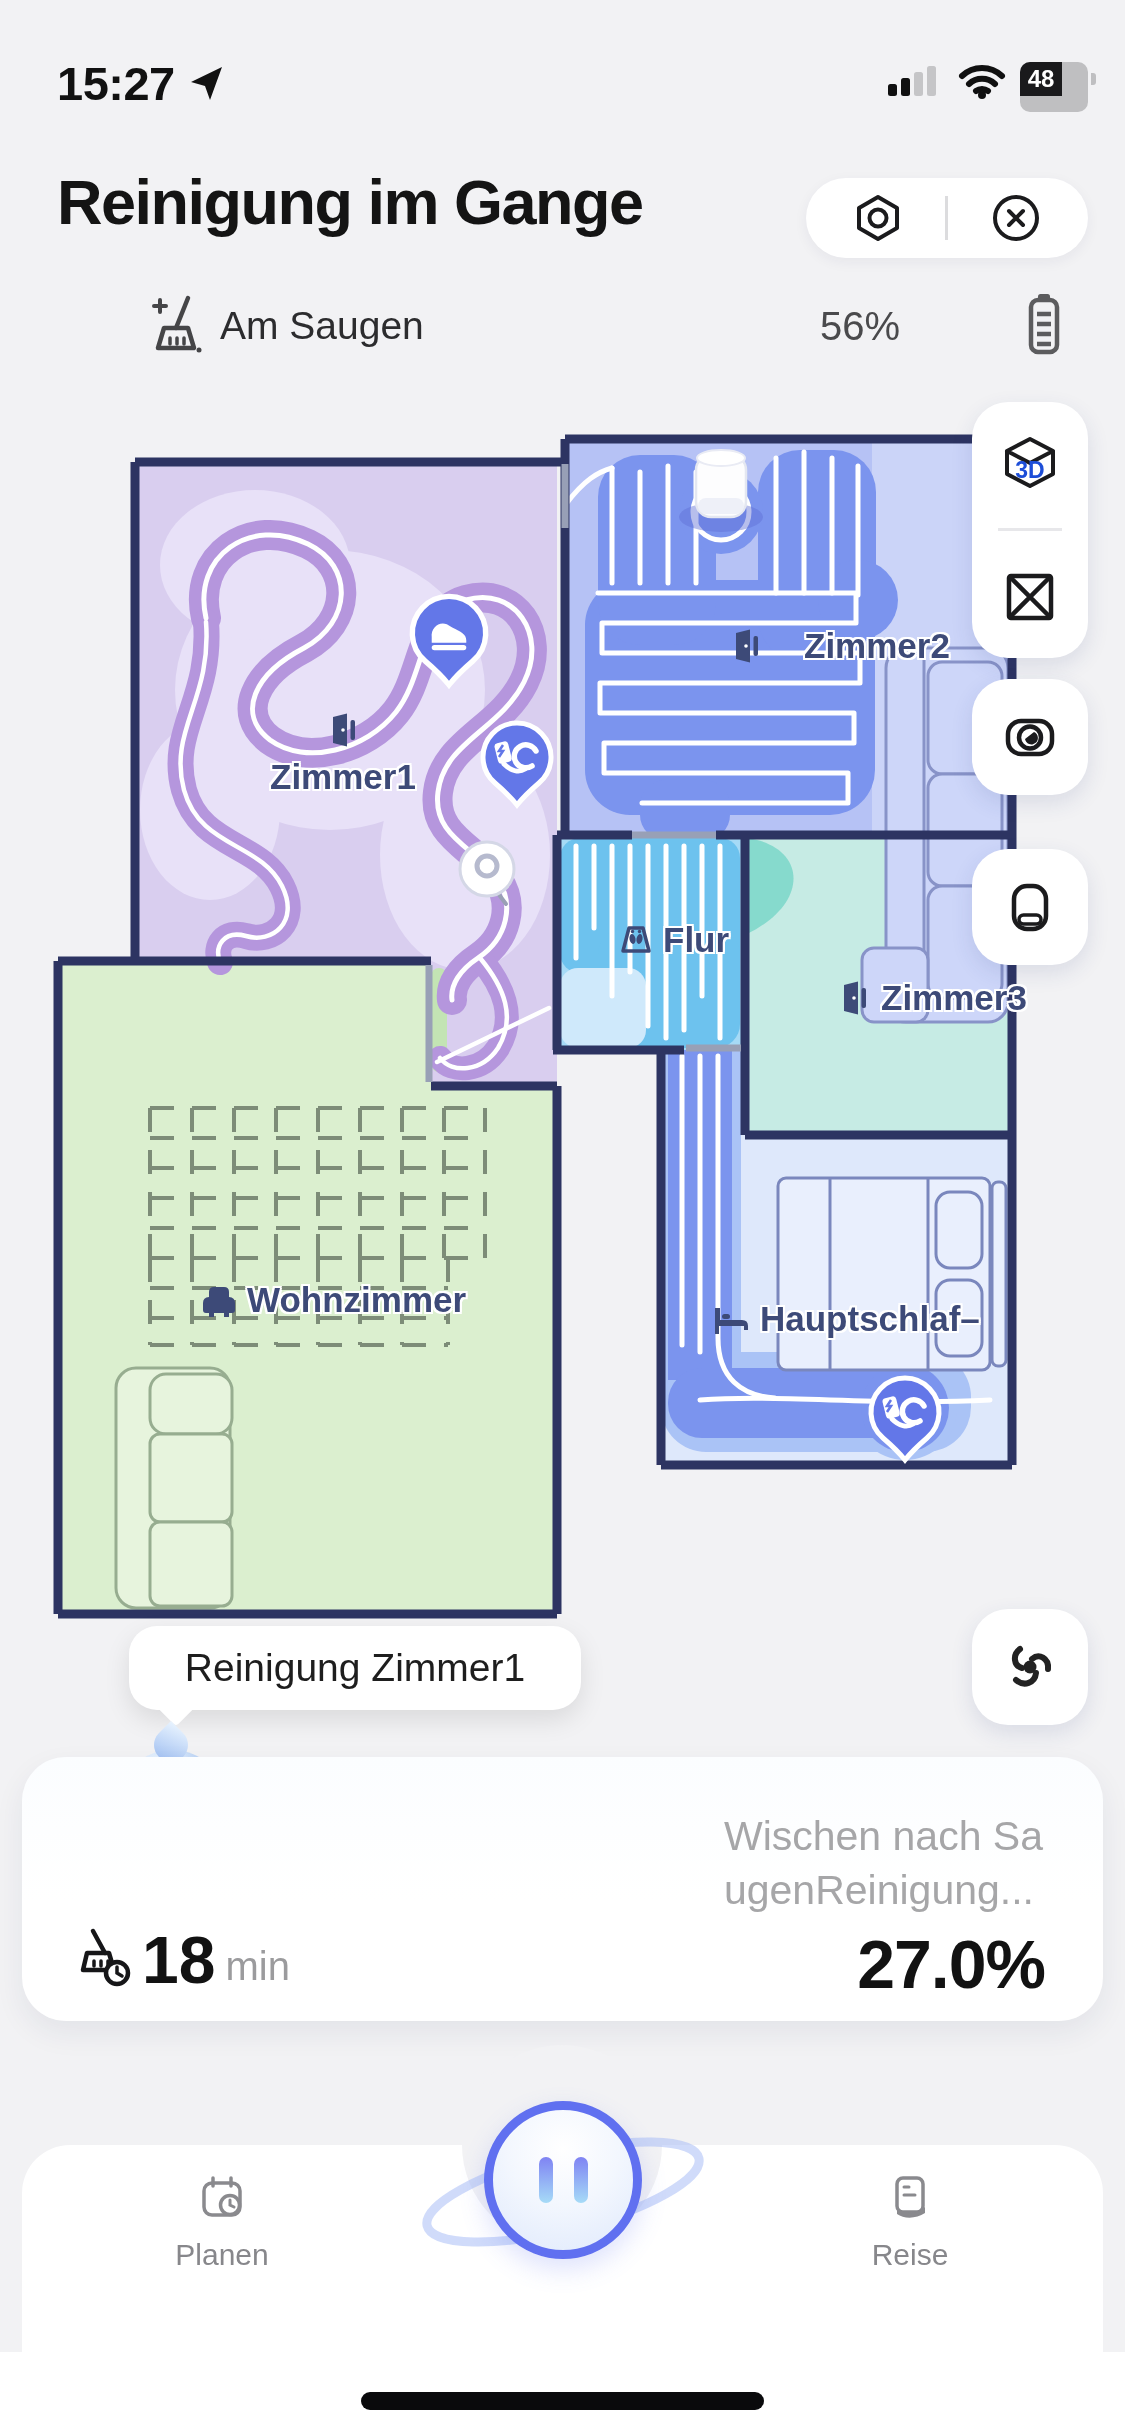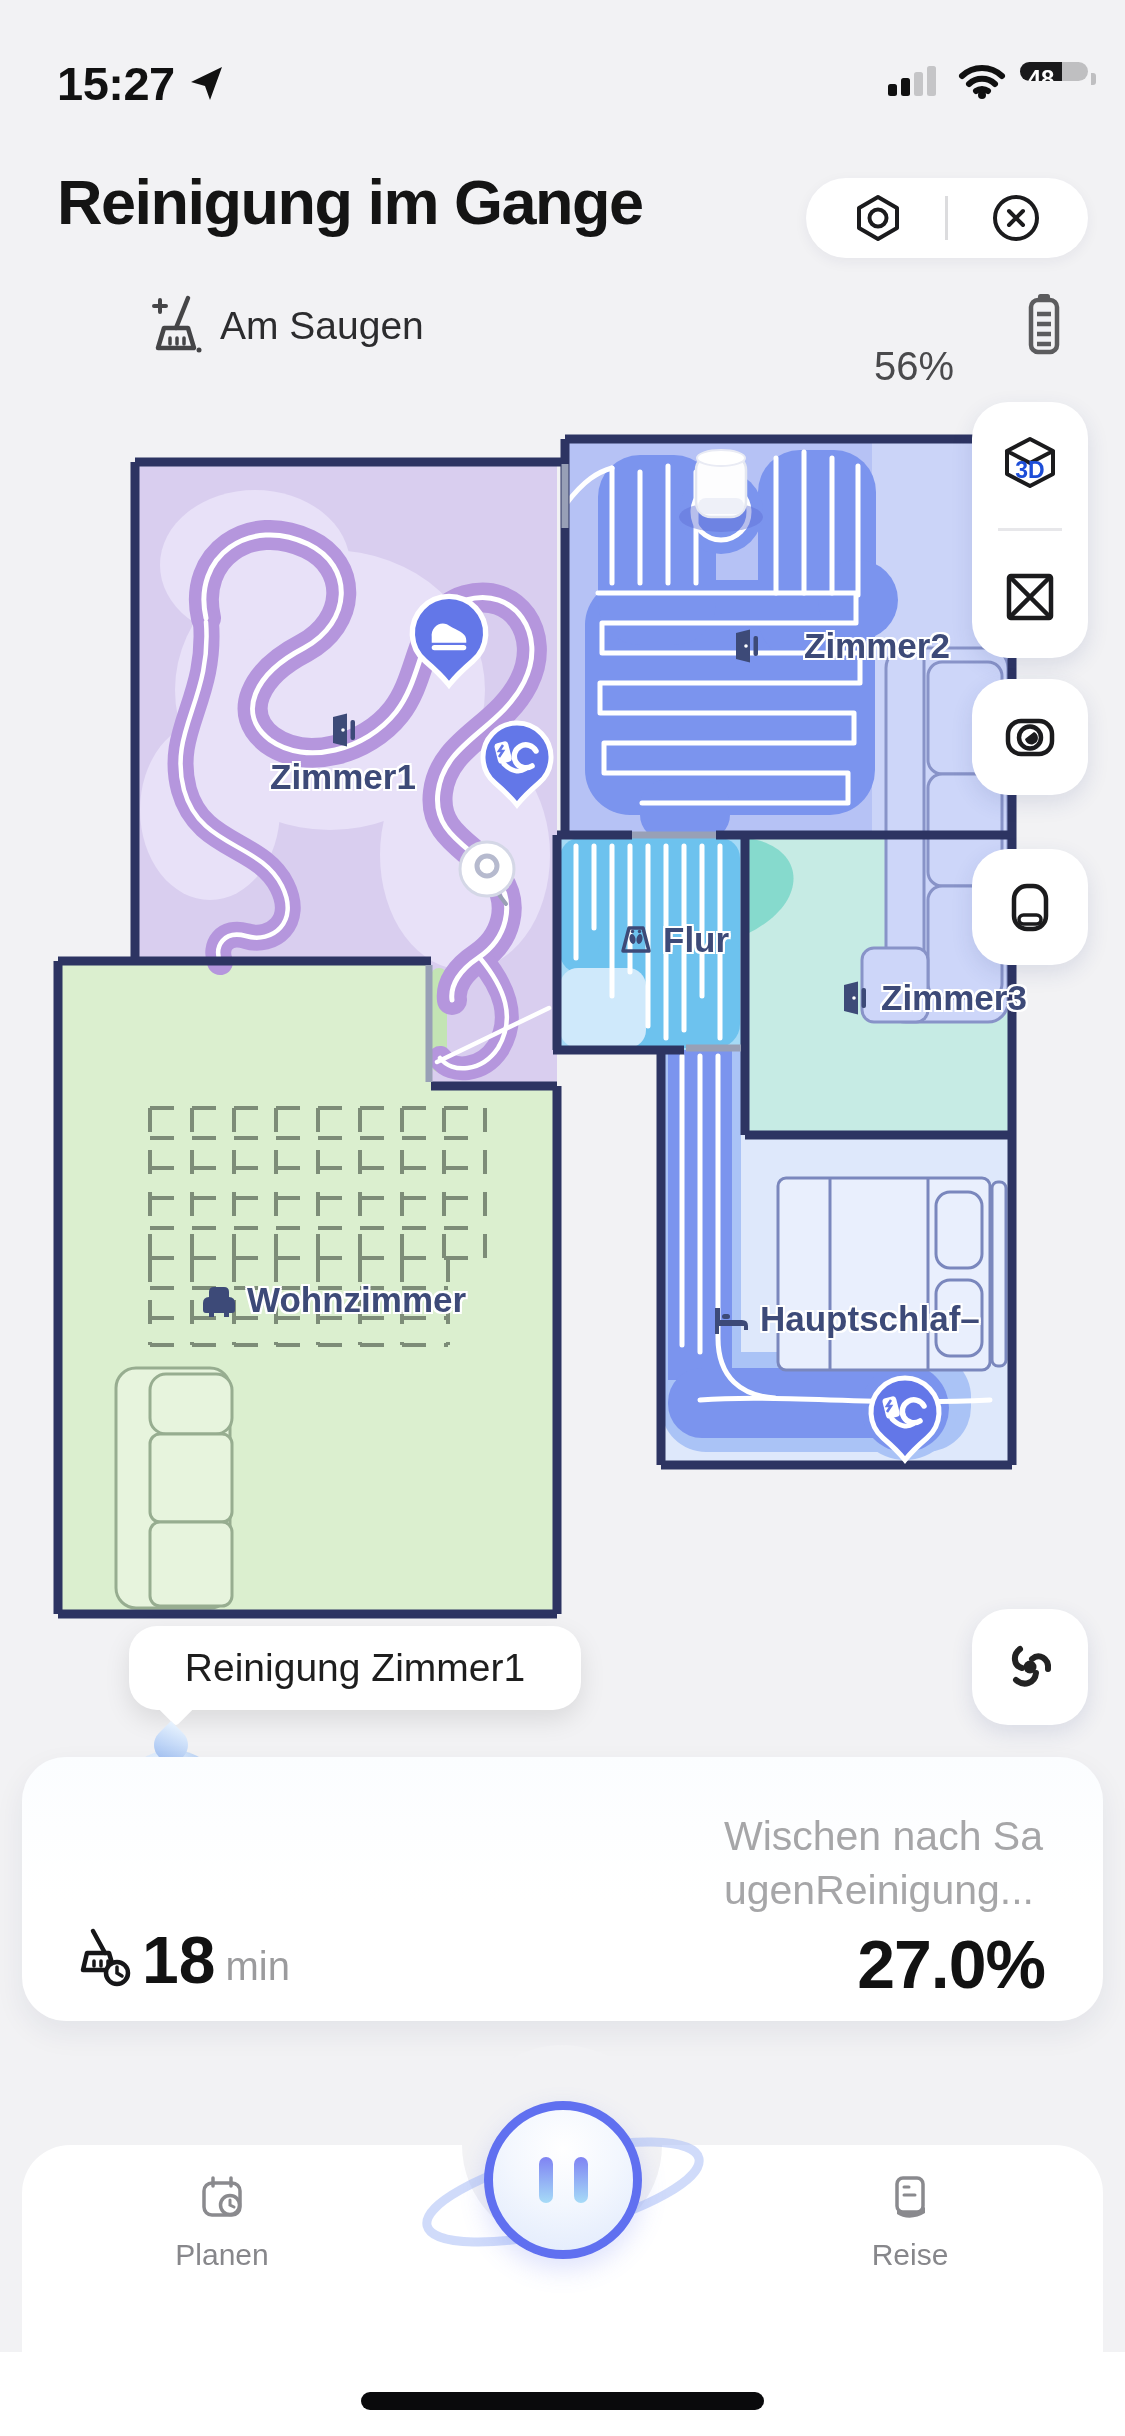--- a/index.html
+++ b/index.html
@@ -11,21 +11,21 @@
   .sb-time{left:57px;top:56px;font-size:47px;font-weight:700;color:#111;letter-spacing:-.5px;}
 
   
   .title{left:57px;top:166px;font-size:63px;font-weight:700;color:#141414;letter-spacing:-1.5px;}
   .hdr-pill{left:806px;top:178px;width:282px;height:80px;background:#fff;border-radius:40px;box-shadow:0 4px 14px rgba(30,40,90,.06);}
   .hdr-div{left:139px;top:18px;width:3px;height:44px;background:#dcdcde;position:absolute;}
   .hdr-btn{position:absolute;top:14px;width:52px;height:52px;cursor:pointer;}
 
   
   .act-label{left:220px;top:304px;font-size:39px;font-weight:500;color:#2c2c2e;}
-  .batt-label{left:820px;top:304px;width:188px;text-align:center;font-size:40px;font-weight:500;color:#4a4a4c;margin-top:40px;}
+  .batt-label{left:820px;top:304px;width:188px;text-align:left;font-size:40px;font-weight:500;color:#4a4a4c;}
 
   
   .room-label{display:flex;align-items:center;gap:9px;font-size:35px;font-weight:700;color:#3d4a78;
     text-shadow:-2px 0 #fff,2px 0 #fff,0 -2px #fff,0 2px #fff,-2px -2px #fff,2px 2px #fff,-2px 2px #fff,2px -2px #fff;}
   .map-pill{background:#fff;border-radius:36px;box-shadow:0 8px 22px rgba(40,60,120,.12);display:flex;flex-direction:column;align-items:center;justify-content:space-around;cursor:pointer;}
   .sq-btn{width:116px;height:116px;background:#fff;border-radius:36px;box-shadow:0 8px 22px rgba(40,60,120,.12);display:flex;align-items:center;justify-content:center;cursor:pointer;}
   .pill-sep{width:64px;height:3px;background:#e7e7ea;}
   .cube-wrap{position:relative;width:58px;height:58px;}
   .cube-label{position:absolute;left:0;right:0;top:23px;text-align:center;font-size:23px;font-weight:700;color:#1d4ed8;}
 
@@ -75,21 +75,21 @@
     <rect x="15" y="14" width="9" height="18" rx="2.5" fill="#101010"></rect>
     <rect x="28" y="8" width="9" height="24" rx="2.5" fill="#c5c5c7"></rect>
     <rect x="41" y="2" width="9" height="30" rx="2.5" fill="#c5c5c7"></rect>
   </svg>
   <svg class="abs" style="left:958px;top:62px" width="48" height="38" viewBox="0 0 48 38">
     <path d="M4,14 A29,29 0 0 1 44,14" stroke="#101010" stroke-width="6" fill="none" stroke-linecap="round"></path>
     <path d="M11,22 A19,19 0 0 1 37,22" stroke="#101010" stroke-width="6" fill="none" stroke-linecap="round"></path>
     <path d="M18,29 A10,10 0 0 1 30,29" stroke="#101010" stroke-width="6" fill="none" stroke-linecap="round"></path>
     <circle cx="24" cy="33" r="4" fill="#101010"></circle>
   </svg>
-  <div class="abs" style="left:1020px;top:62px;width:68px;height:19px;border-radius:10px;background:#bfbfc1;overflow:hidden;">
+  <div class="abs" style="left:1020px;top:62px;width:68px;height:50px;border-radius:10px;background:#bfbfc1;overflow:hidden;">
     <div style="position:absolute;left:0;top:0;width:42px;height:34px;background:#1a1a1c;color:#fff;font-size:24px;font-weight:700;text-align:center;line-height:34px;">48</div>
   </div>
   <div class="abs" style="left:1091px;top:73px;width:5px;height:12px;border-radius:0 3px 3px 0;background:#bfbfc1;"></div>
 
   <div class="abs title">Reinigung im Gange</div>
   <div class="abs hdr-pill">
     <div class="hdr-btn" style="left:46px;">
       <svg width="52" height="52" viewBox="0 0 52 52">
         <polygon points="26,5 45,16 45,36 26,47 7,36 7,16" fill="none" stroke="#1b1b1d" stroke-width="4" stroke-linejoin="round"></polygon>
         <circle cx="26" cy="26" r="8.5" fill="none" stroke="#1b1b1d" stroke-width="4"></circle>

